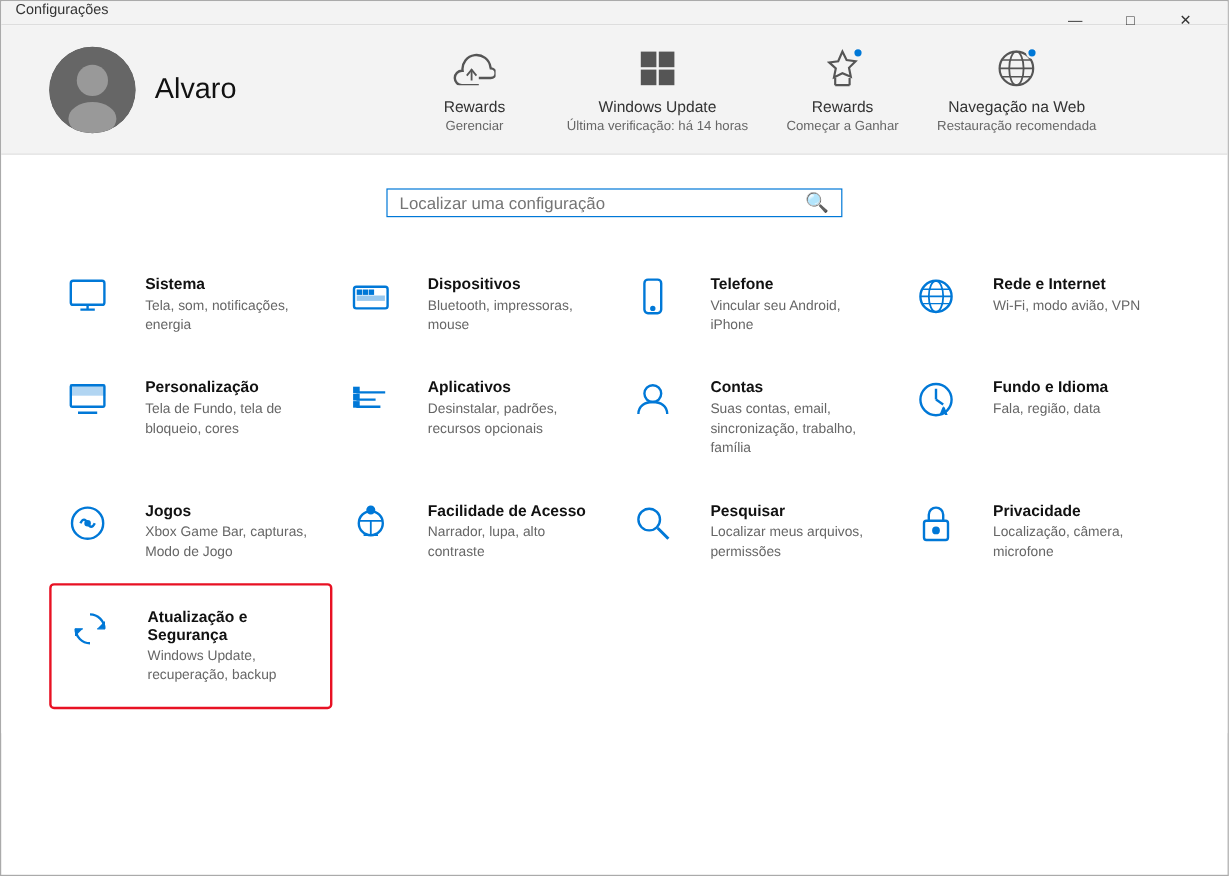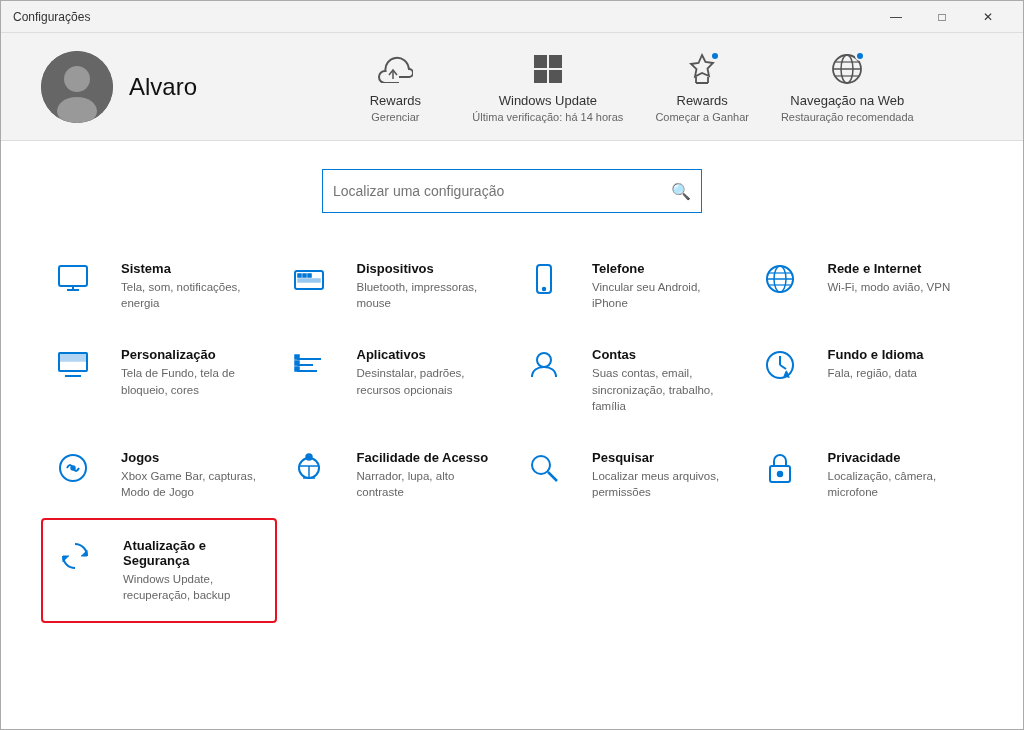--- a/index.html
+++ b/index.html
@@ -8,23 +8,23 @@
       background: #fff;
       width: 1024px;
       height: 730px;
       overflow: hidden;
       border: 1px solid #aaa;
     }
 
     
     .titlebar {
       background: #f3f3f3;
-      height: 32px;
-      display: flex;
-      align-items: center;
+      height: 20px;
+      display: flex;
+      align-items: flex-start;
       padding: 0 12px;
       border-bottom: 1px solid #ddd;
     }
     .titlebar-title {
       font-size: 12px;
       color: #333;
       flex: 1;
     }
     .titlebar-controls {
       display: flex;
@@ -126,21 +126,21 @@
     .search-section {
       padding: 28px 40px 20px;
       display: flex;
       justify-content: center;
     }
     .search-box {
       display: flex;
       align-items: center;
       border: 1.5px solid #0078d7;
       width: 380px;
-      height: 44px;
+      height: 24px;
       padding: 0 10px;
       background: #fff;
     }
     .search-input {
       flex: 1;
       border: none;
       outline: none;
       font-size: 14px;
       color: #555;
       background: transparent;

